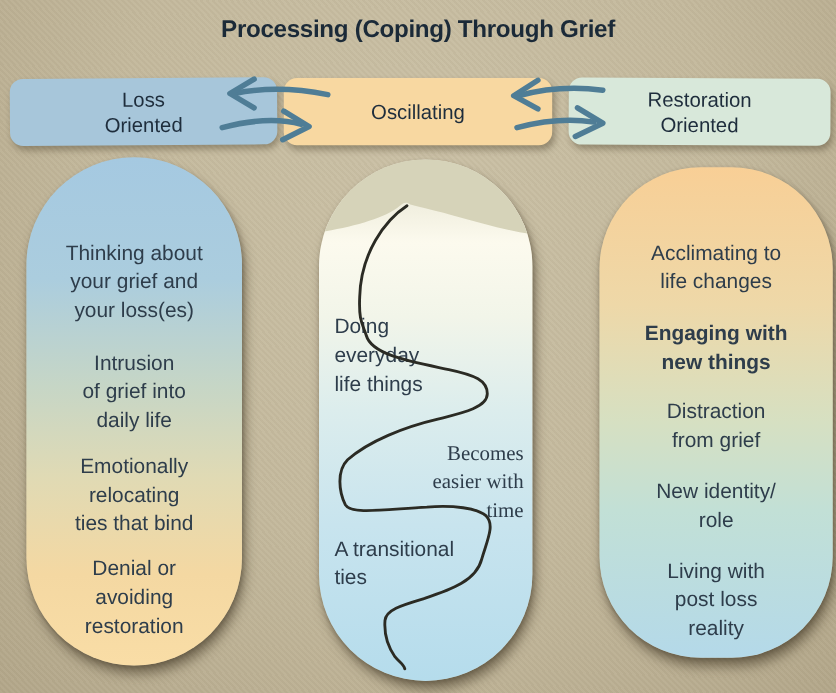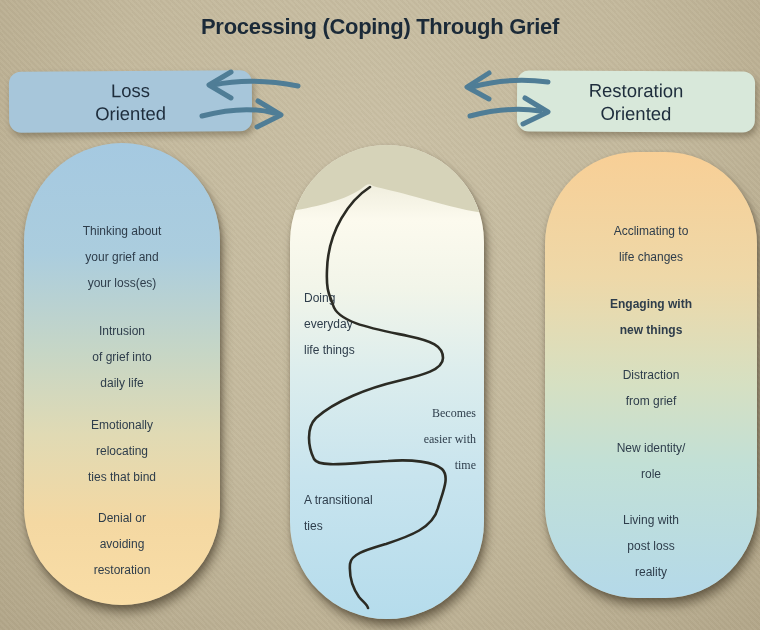--- a/index.html
+++ b/index.html
@@ -52,41 +52,44 @@
     background:linear-gradient(180deg,#e3e1cd 0%,#fcfaee 16%,#f2f5e9 30%,#dceded 48%,#c8e4ee 70%,#b5dcec 100%);
   }
   .pill-rest{
     left:545px; top:152px; width:212px; height:446px; border-radius:92px;
     background:linear-gradient(180deg,#f8cf96 0%,#eed8a8 28%,#d6e0c2 52%,#c2e0d6 70%,#b4d9e9 100%);
   }
   .pill svg{position:absolute; left:0; top:0;}
   .dome{fill:var(--dome);}
   .squiggle{stroke:var(--squiggle); stroke-width:2.6; fill:none; stroke-linecap:round;}
   .pill-text{
-    position:absolute; font-size:12px; line-height:26px; color:var(--pill-text);
+    position:absolute; font-size:19px; line-height:26px; color:var(--pill-text);
     white-space:pre-line;
   }
   .centered{left:0; width:100%; text-align:center;}
   .t-loss-1{top:75px;} .t-loss-2{top:175px;} .t-loss-3{top:269px;} .t-loss-4{top:362px;}
   .t-osc-1{left:14px; top:140px; text-align:left;}
   .t-osc-2{left:50px; width:136px; top:255px; text-align:right;font-family:Liberation Serif, serif;}
   .t-osc-3{left:14px; top:342px; text-align:left;}
   .t-rest-1{top:66px;} .t-rest-2{top:139px;font-weight:bold;} .t-rest-3{top:210px;text-align:center;}
   .t-rest-4{top:283px;} .t-rest-5{top:355px;}
 </style>
 </head>
 <body>
 
 <div class="canvas">
 
   <h1 class="title">Processing (Coping) Through Grief</h1>
 
   <div class="hdr-box hdr-loss">
     <span>Loss
 Oriented</span>
+  </div>
+  <div class="hdr-box hdr-osc">
+    <span>Oscillating</span>
   </div>
   <div class="hdr-box hdr-rest">
     <span>Restoration
 Oriented</span>
   </div>
 
   <svg class="arrows" viewBox="0 0 760 140">
     <g>
       <path d="M 298,86 Q 252,77 213,85"></path>
       <polyline points="231,72 209,85 231,98"></polyline>

